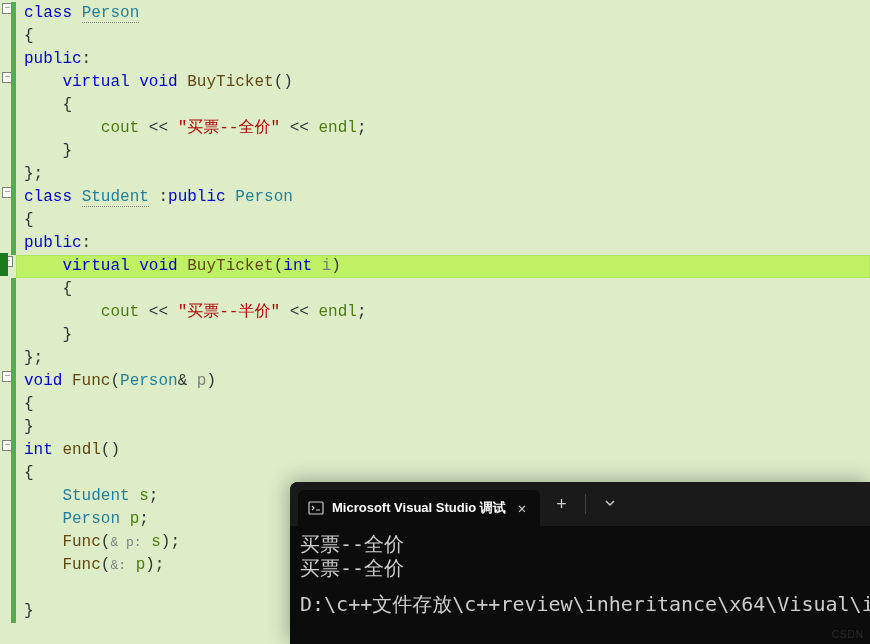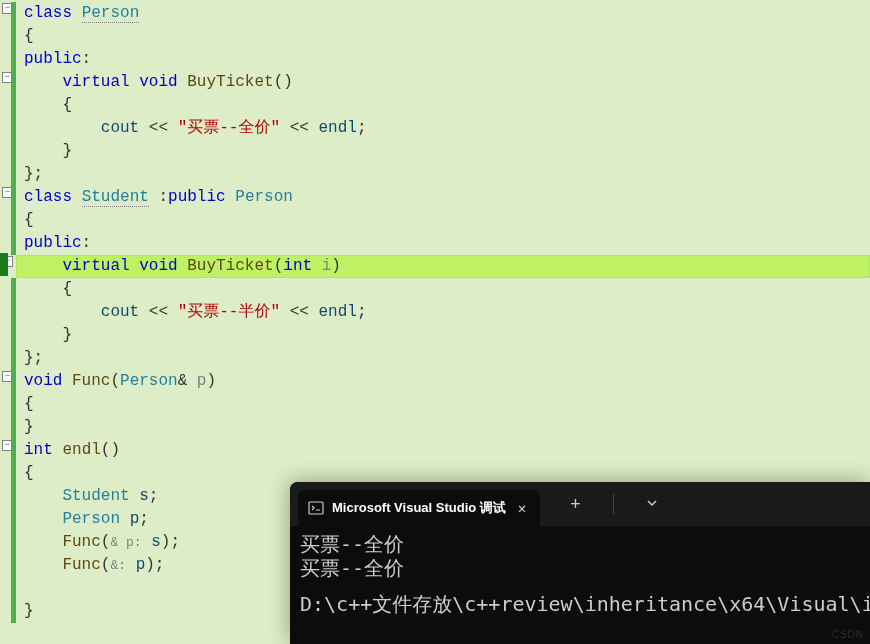--- a/index.html
+++ b/index.html
@@ -63,21 +63,21 @@
     }
     .highlight-line {
       background: #bef264;
       box-shadow: inset 0 0 0 1px rgba(100,150,100,0.15);
     }
     .kw { color: #0000cc; }
     .type { color: #267f99; }
     .func { color: #614812; }
     .str { color: #b30000; }
     .punct { color: #333; }
-    .ident { color: #0c4a6e; }
+    .ident { color: #4d7c0f; }
     .param { color: #808080;}
     .dotted { border-bottom: 1px dotted #808080; }
     .cursor-marker {
       position: absolute;
       left: 0;
       width: 8px;
       height: 23px;
       background: #1b7a1b;
       top: 253px;
       z-index: 2;
@@ -93,21 +93,21 @@
       border-radius: 8px 0 0 0;
       box-shadow: -2px -2px 20px rgba(0,0,0,0.3);
       overflow: hidden;
     }
     .title-bar {
       height: 44px;
       background: #1a1a1a;
       display: flex;
       align-items: center;
       padding: 0 8px;
-      gap: 20px;
+      gap: 6px;
     }
     .tab {
       display: flex;
       align-items: center;
       background: #0c0c0c;
       height: 36px;
       padding: 0 10px;
       border-radius: 6px 6px 0 0;
       margin-top: 8px;
       gap: 8px;

